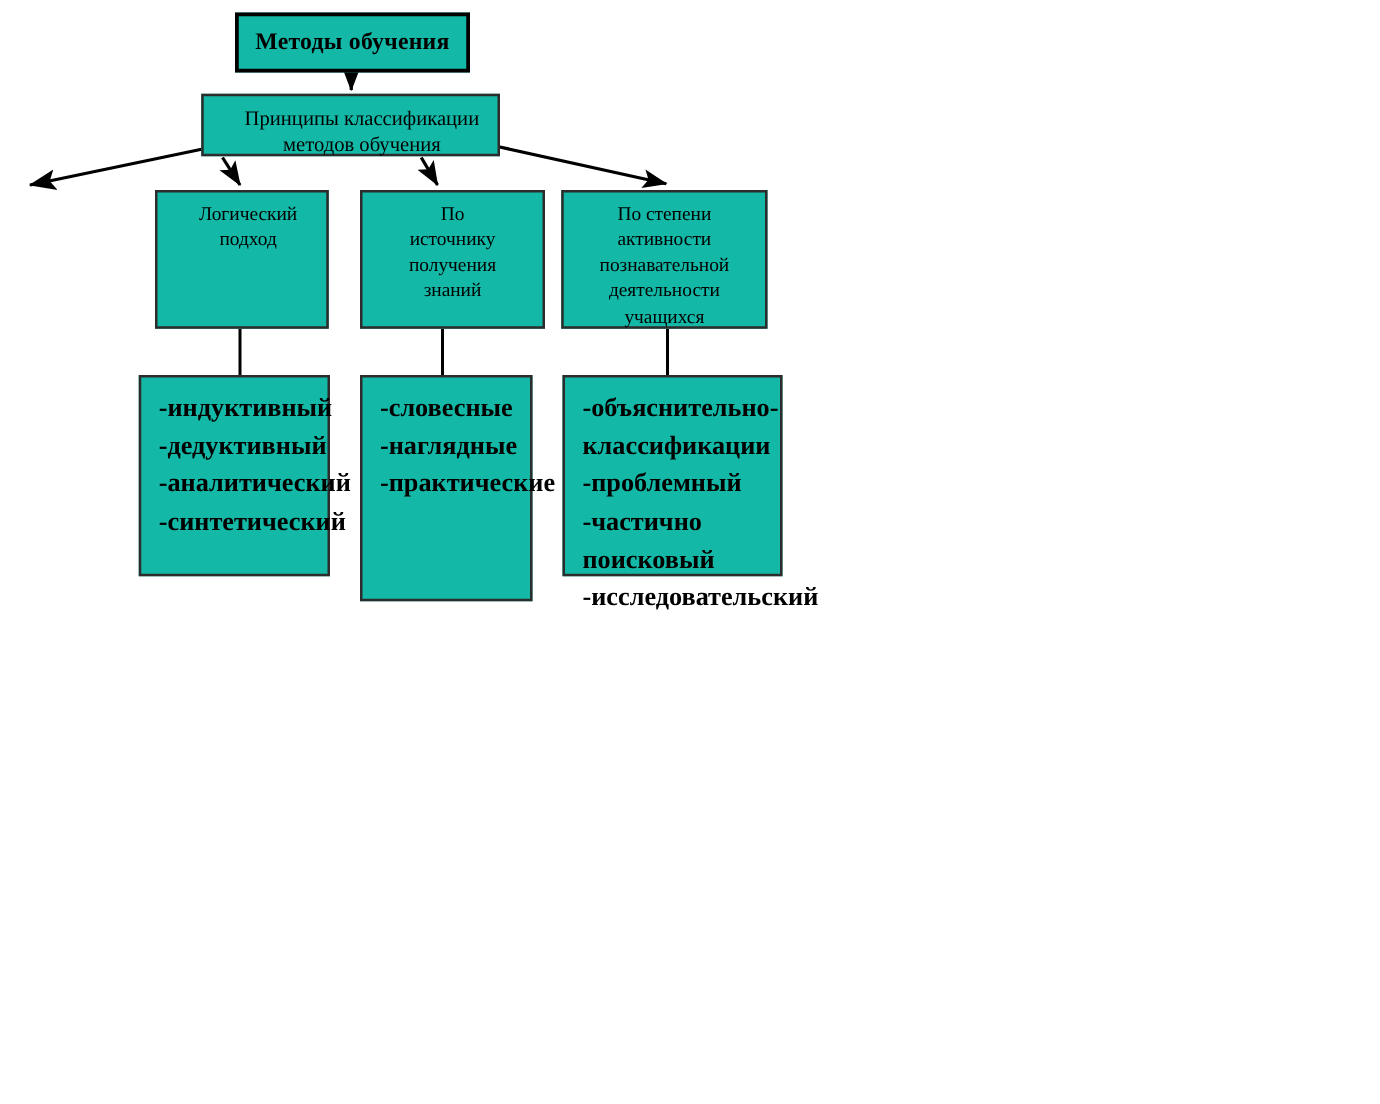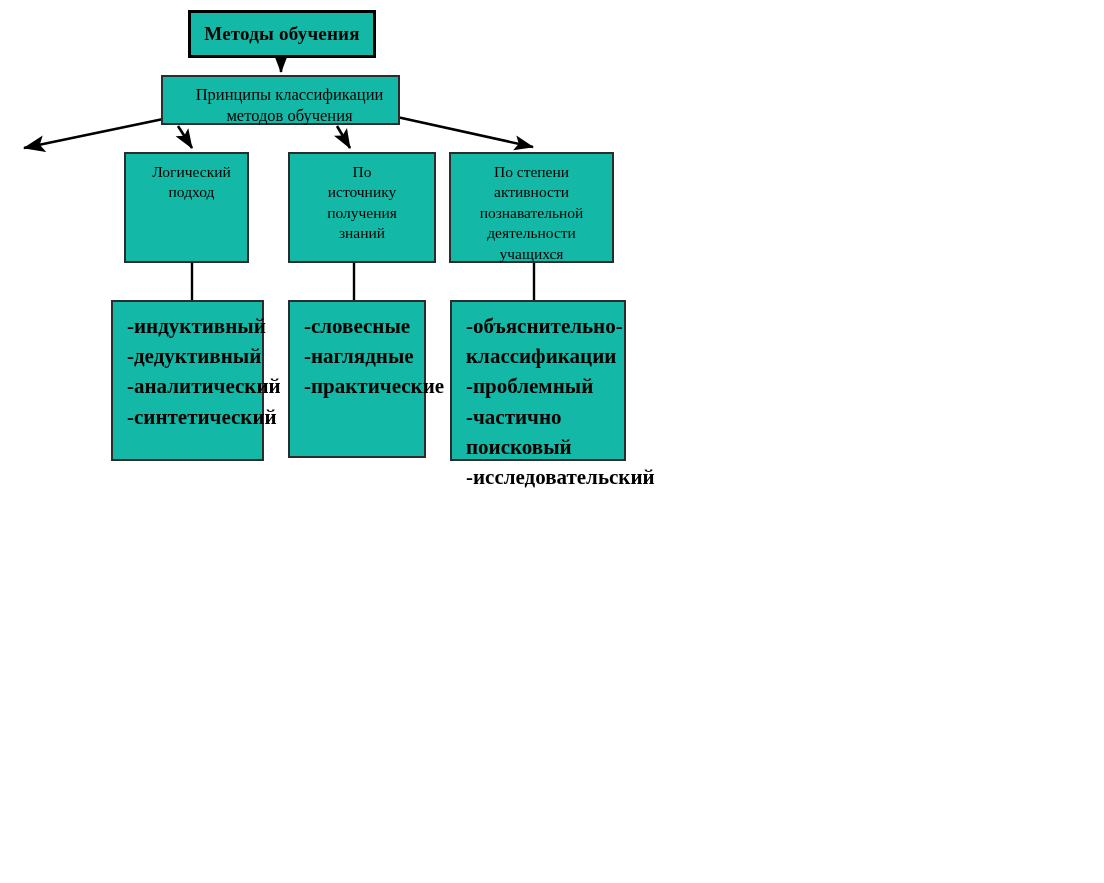--- a/index.html
+++ b/index.html
@@ -87,26 +87,26 @@
   }
   .leaf-list li {
     white-space: pre-line;
     font-weight: bold;
   }
 
   
   #n-root        { left: 188px; top: 10px;  width: 188px; height: 48px; }
   #n-principles  { left: 161px; top: 75px;  width: 239px; height: 50px; padding-top: 7px; }
 
-  #n-crit-1      { left: 124px; top: 152px; width: 125px; height: 111px; padding-top: 8px; padding-left: 10px; }
+  #n-crit-1      { left: 124px; top: 152px; width: 139px; height: 111px; padding-top: 8px; padding-left: 10px; }
   #n-crit-2      { left: 288px; top: 152px; width: 148px; height: 111px; padding-top: 8px; }
   #n-crit-3      { left: 449px; top: 152px; width: 165px; height: 111px; padding-top: 8px; }
 
   #n-leaf-1      { left: 111px; top: 300px; width: 153px; height: 161px; }
-  #n-leaf-2      { left: 288px; top: 300px; width: 138px; height: 158px; }
+  #n-leaf-2      { left: 288px; top: 300px; width: 138px; height: 181px; }
   #n-leaf-3      { left: 450px; top: 300px; width: 176px; height: 161px; }
 </style>
 </head>
 <body>
 
 <div id="canvas">
 
   <svg class="edges" viewBox="0 0 1104 883" width="1104" height="883" xmlns="http://www.w3.org/2000/svg">
     <defs>
       <marker id="arrowhead" markerWidth="9" markerHeight="9" refX="7.2" refY="3.1" orient="auto" markerUnits="strokeWidth">

